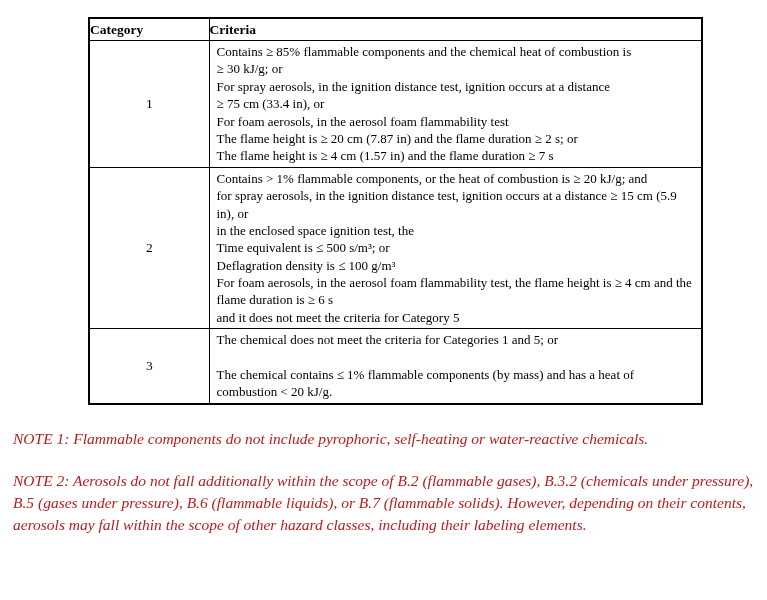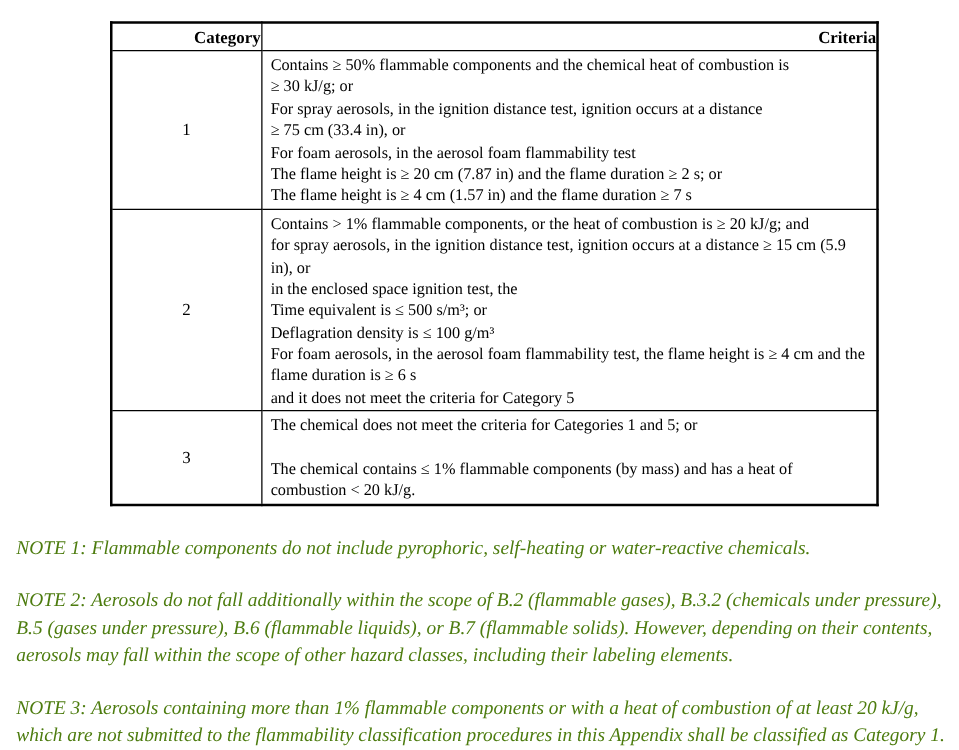--- a/index.html
+++ b/index.html
@@ -29,21 +29,21 @@
   .criteria-table td {
     border: 1.5px solid #000;
     padding: 0;
   }
   .col-cat  { width: 120px; }
   .col-crit { width: 493px; }
   .criteria-table th {
     font-weight: bold;
     font-size: 13.5px;
     height: 21px;
-    text-align: right;
+    text-align: left;
     vertical-align: middle;
   }
   td.cat {
     text-align: center;
     vertical-align: middle;
     font-size: 13.5px;
   }
   td.crit {
     vertical-align: top;
     padding: 2px 4px 2px 7px;
@@ -59,21 +59,21 @@
     position: absolute;
     left: 13px;
     top: 428px;
     width: 745px;
   }
   .note {
     font-style: italic;
     font-size: 15.5px;
     line-height: 22px;
     margin: 0 0 20px 0;
-    color: #4d7c0f;
+    color: #b91c1c;
   }
 </style>
 </head>
 <body>
 
 <div class="page">
 
   <table class="criteria-table">
     <colgroup>
       <col class="col-cat">
@@ -82,21 +82,21 @@
     <thead>
       <tr>
         <th>Category</th>
         <th>Criteria</th>
       </tr>
     </thead>
     <tbody>
       <tr>
         <td class="cat">1</td>
         <td class="crit">
-          <div class="cl">Contains ≥ 50% flammable components and the chemical heat of combustion is</div>
+          <div class="cl">Contains ≥ 85% flammable components and the chemical heat of combustion is</div>
           <div class="cl">≥ 30 kJ/g; or</div>
           <div class="cl">For spray aerosols, in the ignition distance test, ignition occurs at a distance</div>
           <div class="cl">≥ 75 cm (33.4 in), or</div>
           <div class="cl">For foam aerosols, in the aerosol foam flammability test</div>
           <div class="cl">The flame height is ≥ 20 cm (7.87 in) and the flame duration ≥ 2 s; or</div>
           <div class="cl">The flame height is ≥ 4 cm (1.57 in) and the flame duration ≥ 7 s</div>
         </td>
       </tr>
       <tr>
         <td class="cat">2</td>
@@ -120,16 +120,15 @@
           <div class="cl">The chemical contains ≤ 1% flammable components (by mass) and has a heat of</div>
           <div class="cl">combustion &lt; 20 kJ/g.</div>
         </td>
       </tr>
     </tbody>
   </table>
 
   <div class="notes">
     <p class="note">NOTE 1: Flammable components do not include pyrophoric, self-heating or water-reactive chemicals.</p>
     <p class="note">NOTE 2: Aerosols do not fall additionally within the scope of B.2 (flammable gases), B.3.2 (chemicals under pressure), B.5 (gases under pressure), B.6 (flammable liquids), or B.7 (flammable solids). However, depending on their contents, aerosols may fall within the scope of other hazard classes, including their labeling elements.</p>
-    <p class="note">NOTE 3: Aerosols containing more than 1% flammable components or with a heat of combustion of at least 20 kJ/g, which are not submitted to the flammability classification procedures in this Appendix shall be classified as Category 1.</p>
   </div>
 
 </div>
 
 </body></html>

